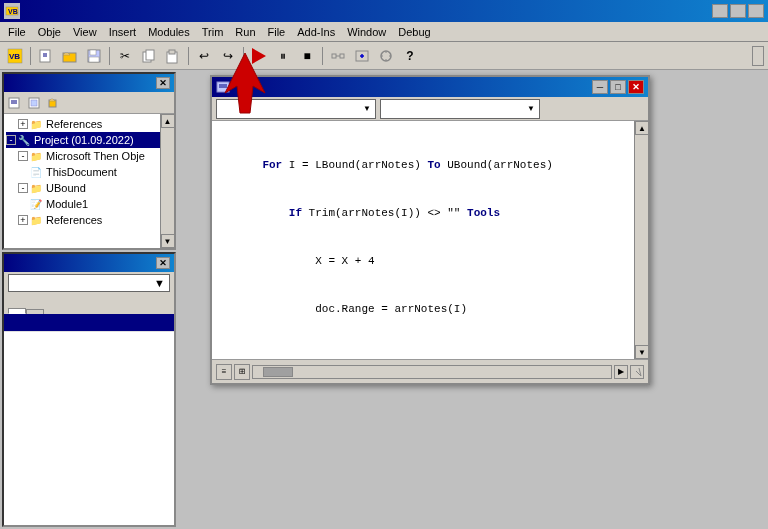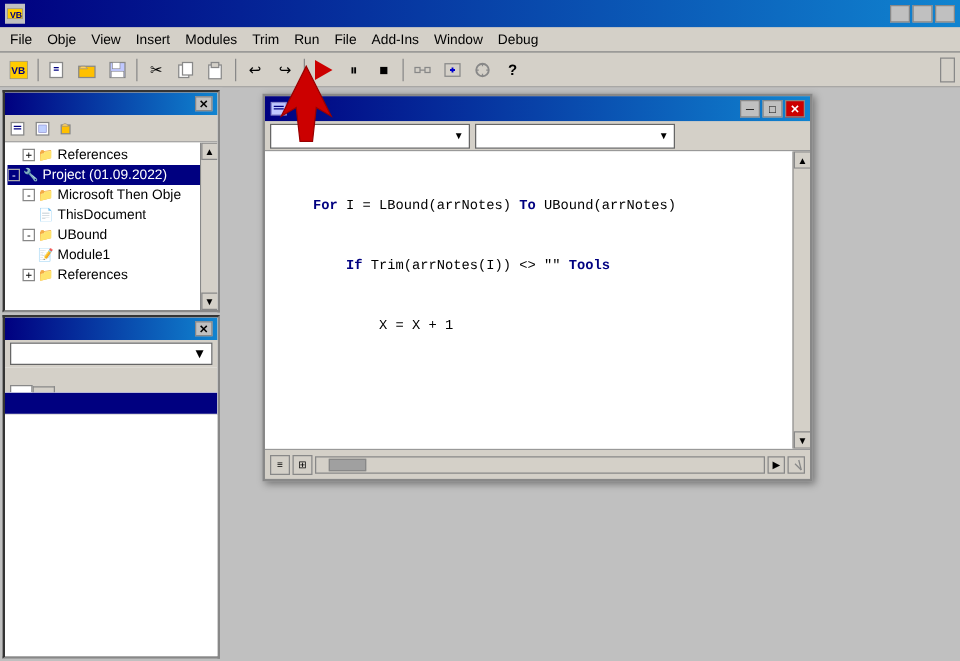--- a/index.html
+++ b/index.html
@@ -296,21 +296,21 @@
       display: flex;
       height: calc(100% - 20px - 24px - 24px);
       background: white;
       overflow: hidden;
       position: relative;
     }
     .code-content {
       flex: 1;
       font-family: 'Courier New', monospace;
       font-size: 11px;
-      padding: 4px 12px;
+      padding: 4px 24px;
       white-space: pre;
       line-height: 16px;
       overflow: hidden;
       color: black;
     }
     .code-line { display: block; white-space: pre; }
     .kw { color: #000080; font-weight: bold; }
     .code-scrollbar {
       width: 14px;
       background: #d4d0c8;
@@ -672,21 +672,22 @@
     <div class="code-combo code-combo-test">
       <span></span>
       <span class="combo-arrow">▼</span>
     </div>
   </div>
 
   <div class="code-area">
     <div class="code-content">
       <span class="code-line">    <span class="kw">For</span> I = LBound(arrNotes) <span class="kw">To</span> UBound(arrNotes)</span>
       <span class="code-line">        <span class="kw">If</span> Trim(arrNotes(I)) &lt;&gt; "" <span class="kw">Tools</span></span>
-      <span class="code-line">            X = X + 1</span>
+      <span class="code-line">            X = X + 4</span>
+      <span class="code-line">            doc.Range = arrNotes(I)</span>
       
       
       
       
       
       <span class="code-line"></span>
       
       
       
       

